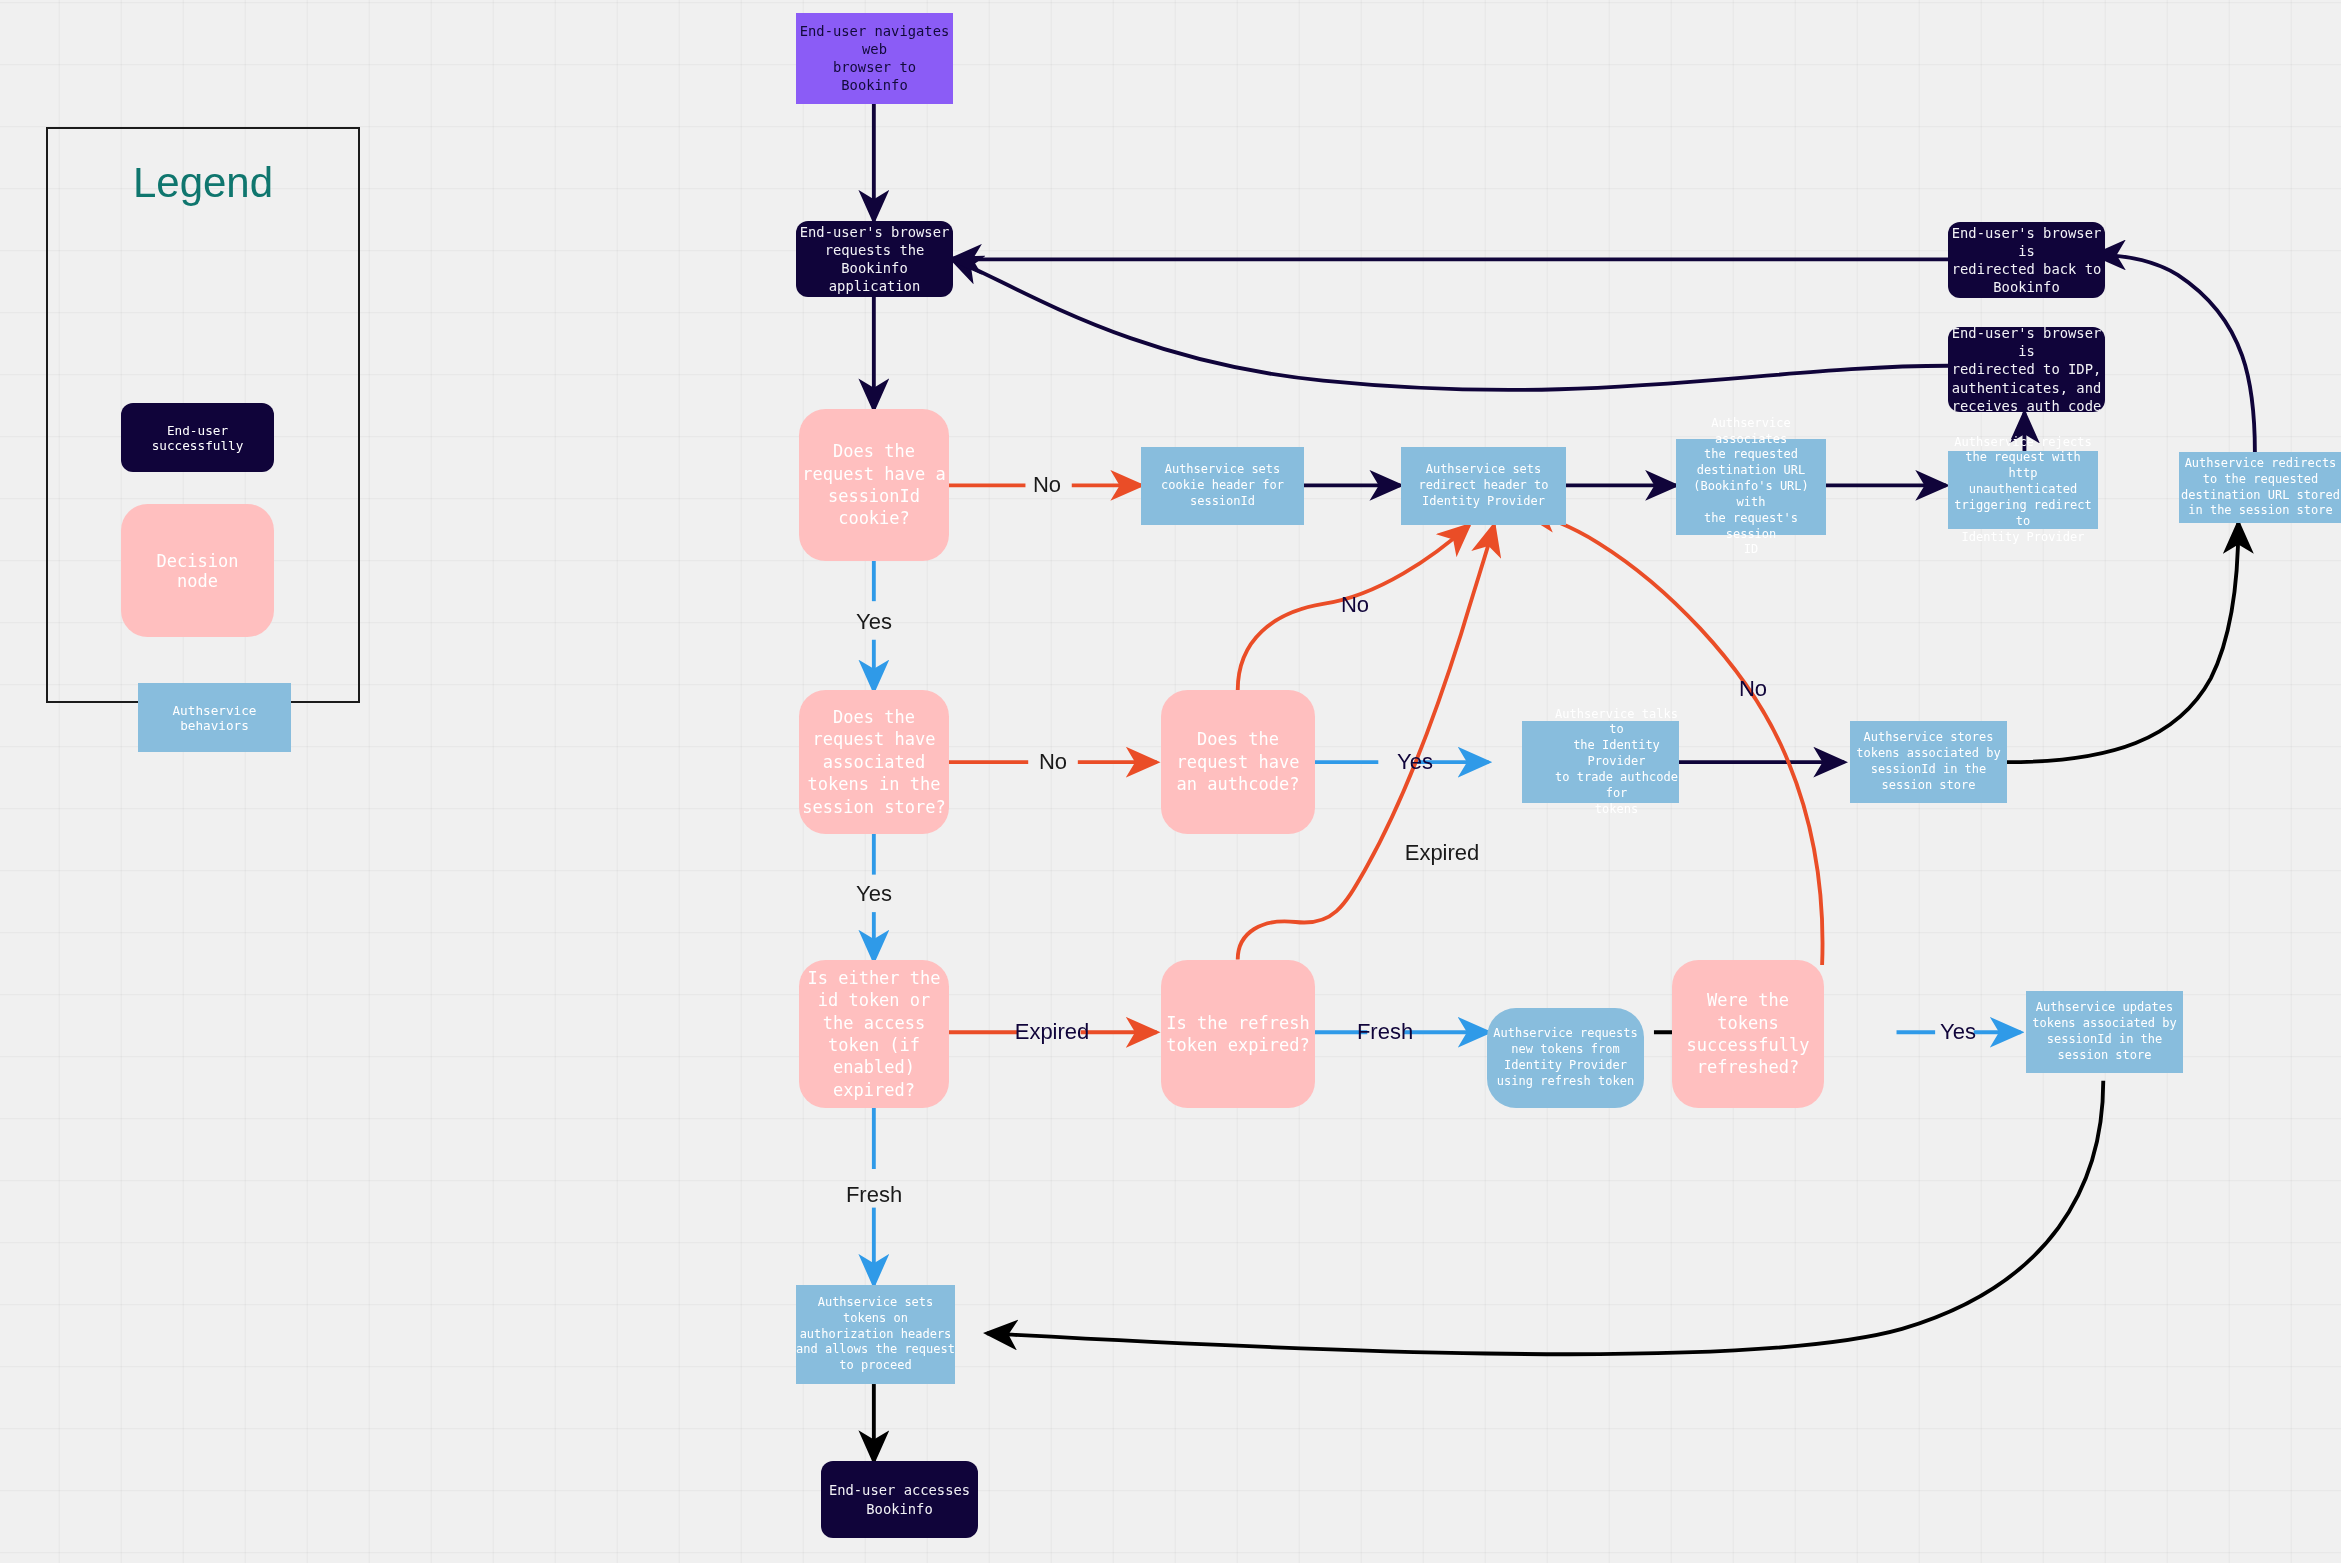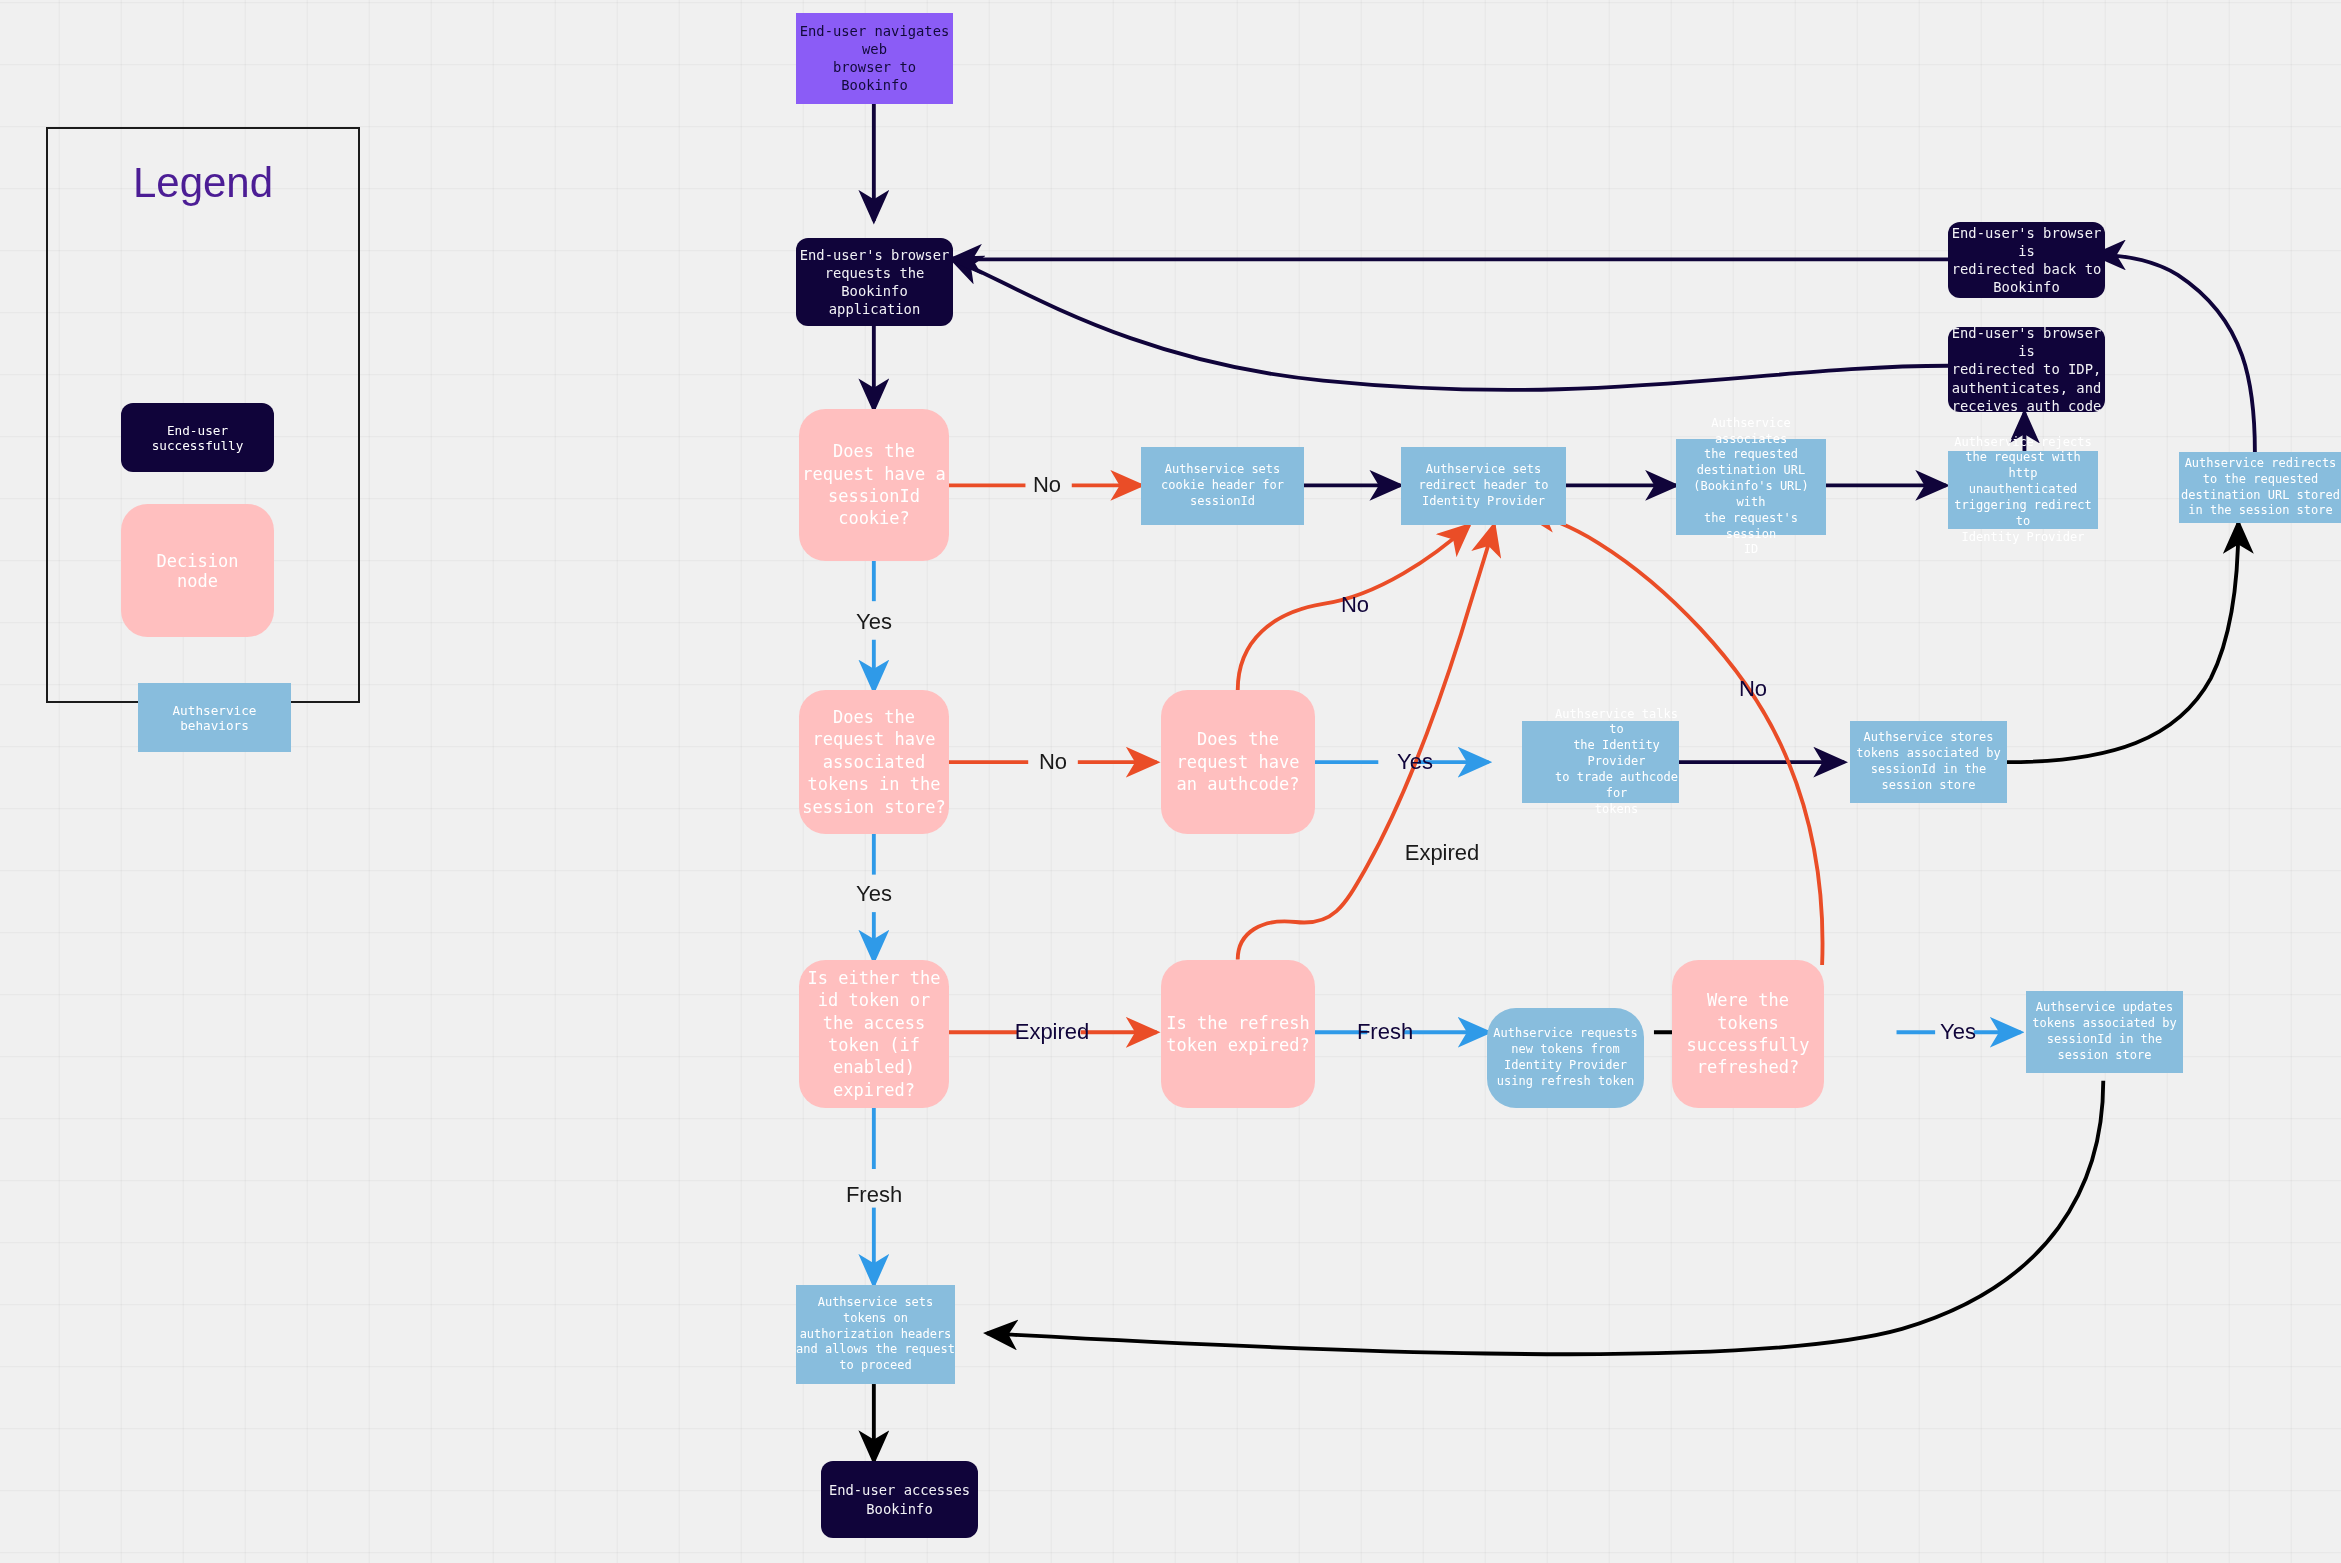--- a/index.html
+++ b/index.html
@@ -60,21 +60,21 @@
   .elabel.dark{color:#10043a;}
 
   
   .legend{
     position:absolute;left:46px;top:127px;width:314px;height:576px;
     border:2.8px solid #1b1b1b;background:transparent;z-index:5;
     box-sizing:border-box;
   }
   .legend-title{
     position:absolute;top:30px;left:0;width:100%;text-align:center;
-    font-family:"Liberation Sans", sans-serif;font-size:42px;color:#4c1d95;
+    font-family:"Liberation Sans", sans-serif;font-size:42px;color:#0f766e;
   }
   .legend-item{
     position:absolute;left:73px;width:153px;
     display:flex;align-items:center;justify-content:center;text-align:center;
     color:#ffffff;box-sizing:border-box;white-space:pre-line;
   }
   .legend-item.dark{top:274px;height:69px;background:#10043a;border-radius:12px;font-size:12.7px;}
   .legend-item.pink{top:375px;height:133px;background:#ffbfbf;border-radius:26.5px;font-size:17px;}
   .legend-item.blue{top:554px;height:69px;background:#88bddd;font-size:12.7px;margin-left:17px;}
 </style>
@@ -178,21 +178,21 @@
     <div class="legend-item blue">
       <span>Authservice behaviors</span>
     </div>
   </div>
 
   <div class="node start" style="left:796px;top:12.7px;width:157px;height:91px;">
     <span>End-user navigates web
 browser to Bookinfo</span>
   </div>
 
-  <div class="node enduser" style="left:796px;top:238px;width:157px;height:88px;">
+  <div class="node enduser" style="left:796px;top:221px;width:157px;height:76px;">
     <span>End-user's browser
 requests the Bookinfo
 application</span>
   </div>
 
   <div class="node decision" style="left:799px;top:409px;width:150px;height:152px;">
     <span>Does the
 request have a
 sessionId
 cookie?</span>

